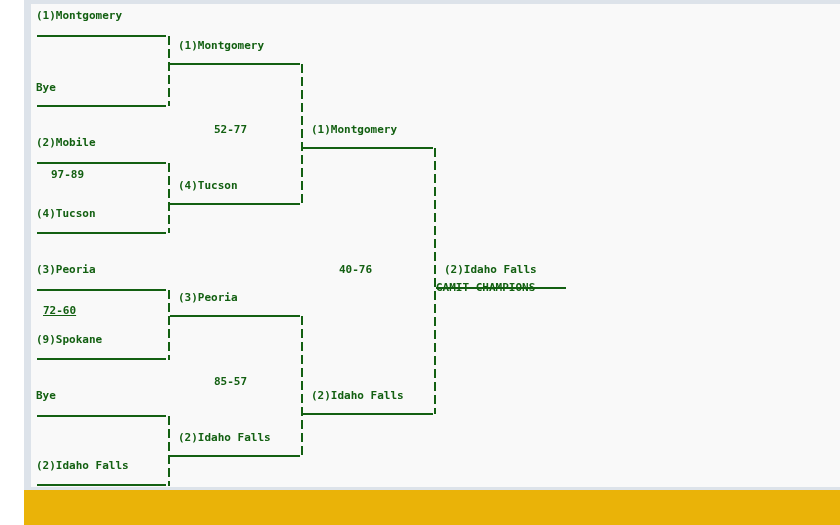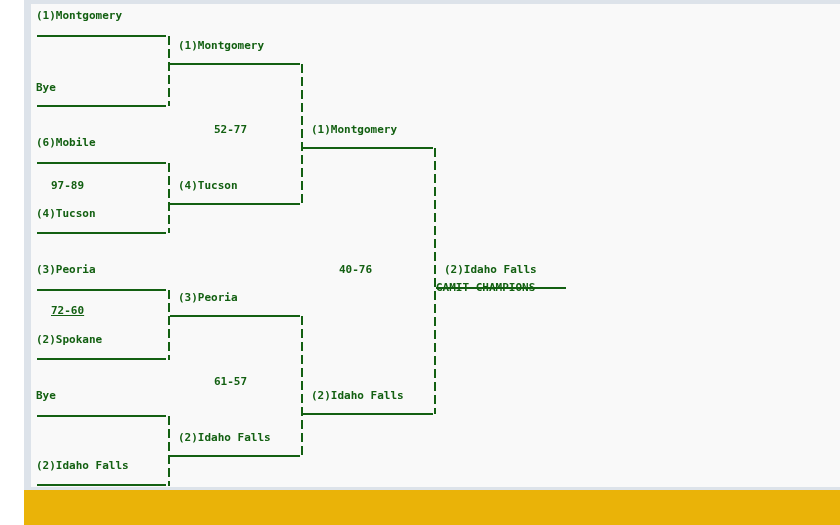--- a/index.html
+++ b/index.html
@@ -70,34 +70,34 @@
 <div id="page">
   <div id="frame">
     <div id="canvas">
 
       <div class="lbl" style="left:5px; top:6px;">(1)Montgomery</div>
       <div class="hline" style="left:6px; top:31px; width:129px;"></div>
 
       <div class="lbl" style="left:5px; top:78px;">Bye</div>
       <div class="hline" style="left:6px; top:101px; width:129px;"></div>
 
-      <div class="lbl" style="left:5px; top:133px;">(6)Mobile</div>
+      <div class="lbl" style="left:5px; top:133px;">(2)Mobile</div>
       <div class="hline" style="left:6px; top:158px; width:129px;"></div>
 
-      <div class="lbl" style="left:20px; top:176px;">97-89</div>
+      <div class="lbl" style="left:20px; top:165px;">97-89</div>
 
       <div class="lbl" style="left:5px; top:204px;">(4)Tucson</div>
       <div class="hline" style="left:6px; top:228px; width:129px;"></div>
 
       <div class="lbl" style="left:5px; top:260px;">(3)Peoria</div>
       <div class="hline" style="left:6px; top:285px; width:129px;"></div>
 
-      <div class="lbl" style="left:20px; top:301px;text-decoration:underline;">72-60</div>
+      <div class="lbl" style="left:12px; top:301px;text-decoration:underline;">72-60</div>
 
-      <div class="lbl" style="left:5px; top:330px;">(2)Spokane</div>
+      <div class="lbl" style="left:5px; top:330px;">(9)Spokane</div>
       <div class="hline" style="left:6px; top:354px; width:129px;"></div>
 
       <div class="lbl" style="left:5px; top:386px;">Bye</div>
       <div class="hline" style="left:6px; top:411px; width:129px;"></div>
 
       <div class="lbl" style="left:5px; top:456px;">(2)Idaho Falls</div>
       <div class="hline" style="left:6px; top:480px; width:129px;"></div>
 
       <div class="vbar dashy" style="left:137px; top:32px;  height:70px;"></div>
       <div class="vbar dashy" style="left:137px; top:159px; height:70px;"></div>
@@ -110,21 +110,21 @@
       <div class="lbl" style="left:147px; top:176px;">(4)Tucson</div>
       <div class="hline" style="left:139px; top:199px; width:130px;"></div>
 
       <div class="lbl" style="left:147px; top:288px;">(3)Peoria</div>
       <div class="hline" style="left:139px; top:311px; width:130px;"></div>
 
       <div class="lbl" style="left:147px; top:428px;">(2)Idaho Falls</div>
       <div class="hline" style="left:139px; top:451px; width:130px;"></div>
 
       <div class="lbl" style="left:183px; top:120px;">52-77</div>
-      <div class="lbl" style="left:183px; top:372px;">61-57</div>
+      <div class="lbl" style="left:183px; top:372px;">85-57</div>
 
       <div class="vbar dashy" style="left:270px; top:60px;  height:140px;"></div>
       <div class="vbar dashy" style="left:270px; top:312px; height:140px;"></div>
 
       <div class="lbl" style="left:280px; top:120px;">(1)Montgomery</div>
       <div class="hline" style="left:272px; top:143px; width:130px;"></div>
 
       <div class="lbl" style="left:280px; top:386px;">(2)Idaho Falls</div>
       <div class="hline" style="left:272px; top:409px; width:130px;"></div>
 

